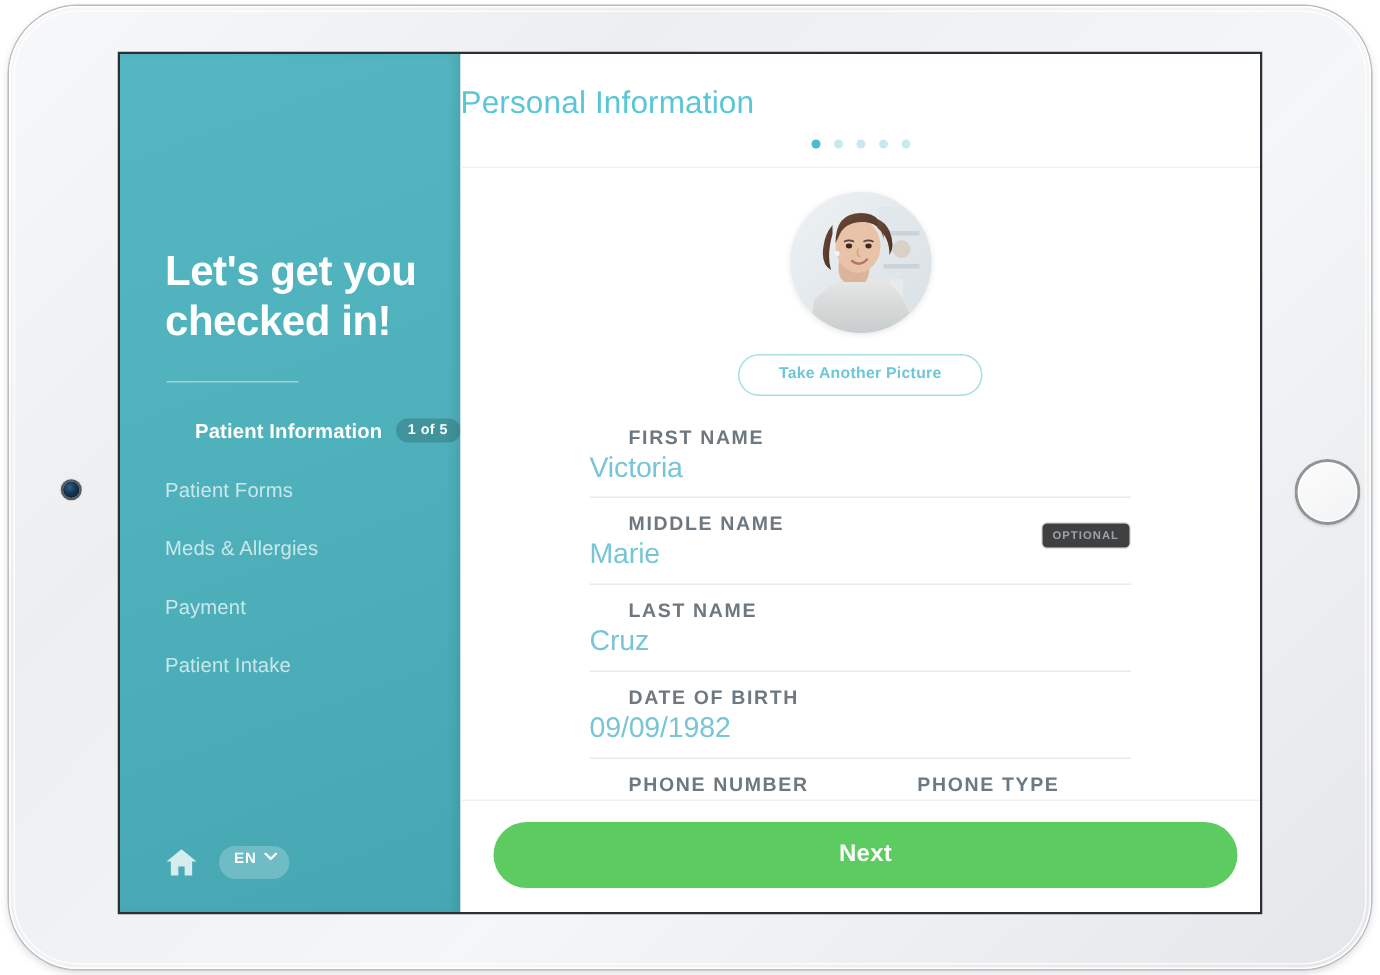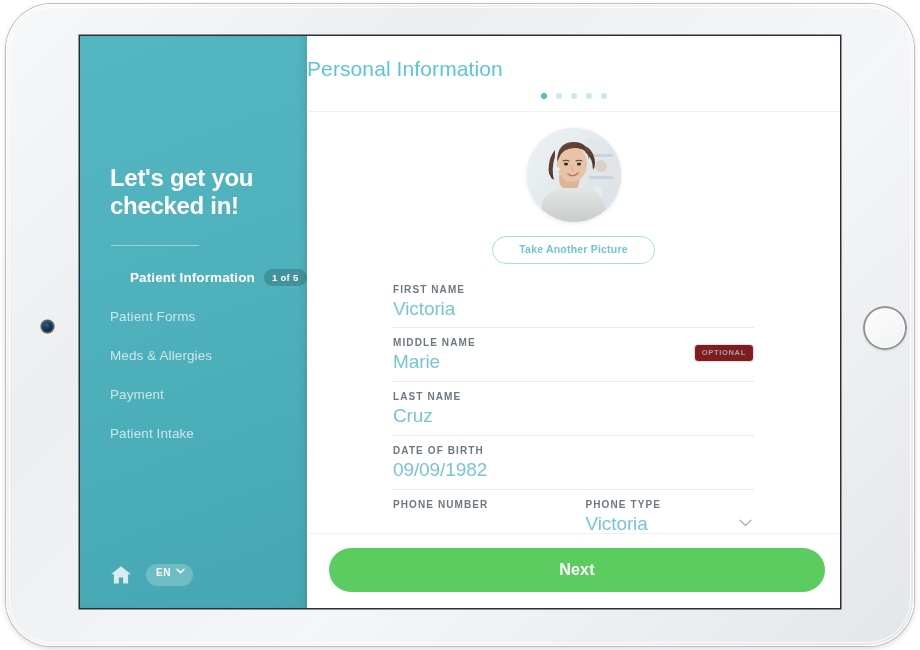--- a/index.html
+++ b/index.html
@@ -94,21 +94,21 @@
     box-shadow: inset -6px 0 10px -6px rgba(0,0,0,0.16);
   }
   .sidebar-content {
     position: absolute;
     left: 30px;
     top: 128px;
     right: 14px;
   }
   .sidebar-title {
     color: #ffffff;
-    font-size: 24px;
+    font-size: 28px;
     line-height: 1.18;
     font-weight: bold;
     letter-spacing: -0.3px;
     margin: 0;
   }
   .sidebar-rule {
     width: 88px;
     height: 1px;
     background: rgba(255,255,255,0.45);
     margin: 24px 0 18px 1px;
@@ -255,26 +255,27 @@
   }
   .field {
     position: relative;
     border-bottom: 1px solid #e9eaec;
     padding: 0 0 7px 0;
     margin-bottom: 9px;
   }
   .field:last-child { border-bottom: none; }
   .field-label {
     display: block;
-    font-size: 10px;
+    font-size: 13px;
     font-weight: bold;
     color: #6d7880;
     letter-spacing: 1.1px;
     text-transform: uppercase;
     margin-bottom: 2px;
+    margin-left: 26px;
   }
   .field-value {
     display: block;
     font-size: 19px;
     color: #78c5d6;
     letter-spacing: -0.1px;
     line-height: 1.25;
     background: none;
     border: none;
     padding: 0;
@@ -286,21 +287,21 @@
     right: 0;
     top: 7px;
     border: 1px solid #dfe2e5;
     border-radius: 4px;
     color: #9aa3aa;
     font-size: 7.5px;
     font-weight: bold;
     letter-spacing: 0.7px;
     padding: 4px 7px;
     line-height: 1;
-    background: #7f1d1d;
+    background: #404040;
   }
 
   .field-row {
     display: flex;
     gap: 24px;
   }
   .field-row .field { flex: 1 1 0; }
   .select-chevron {
     position: absolute;
     right: 2px;

